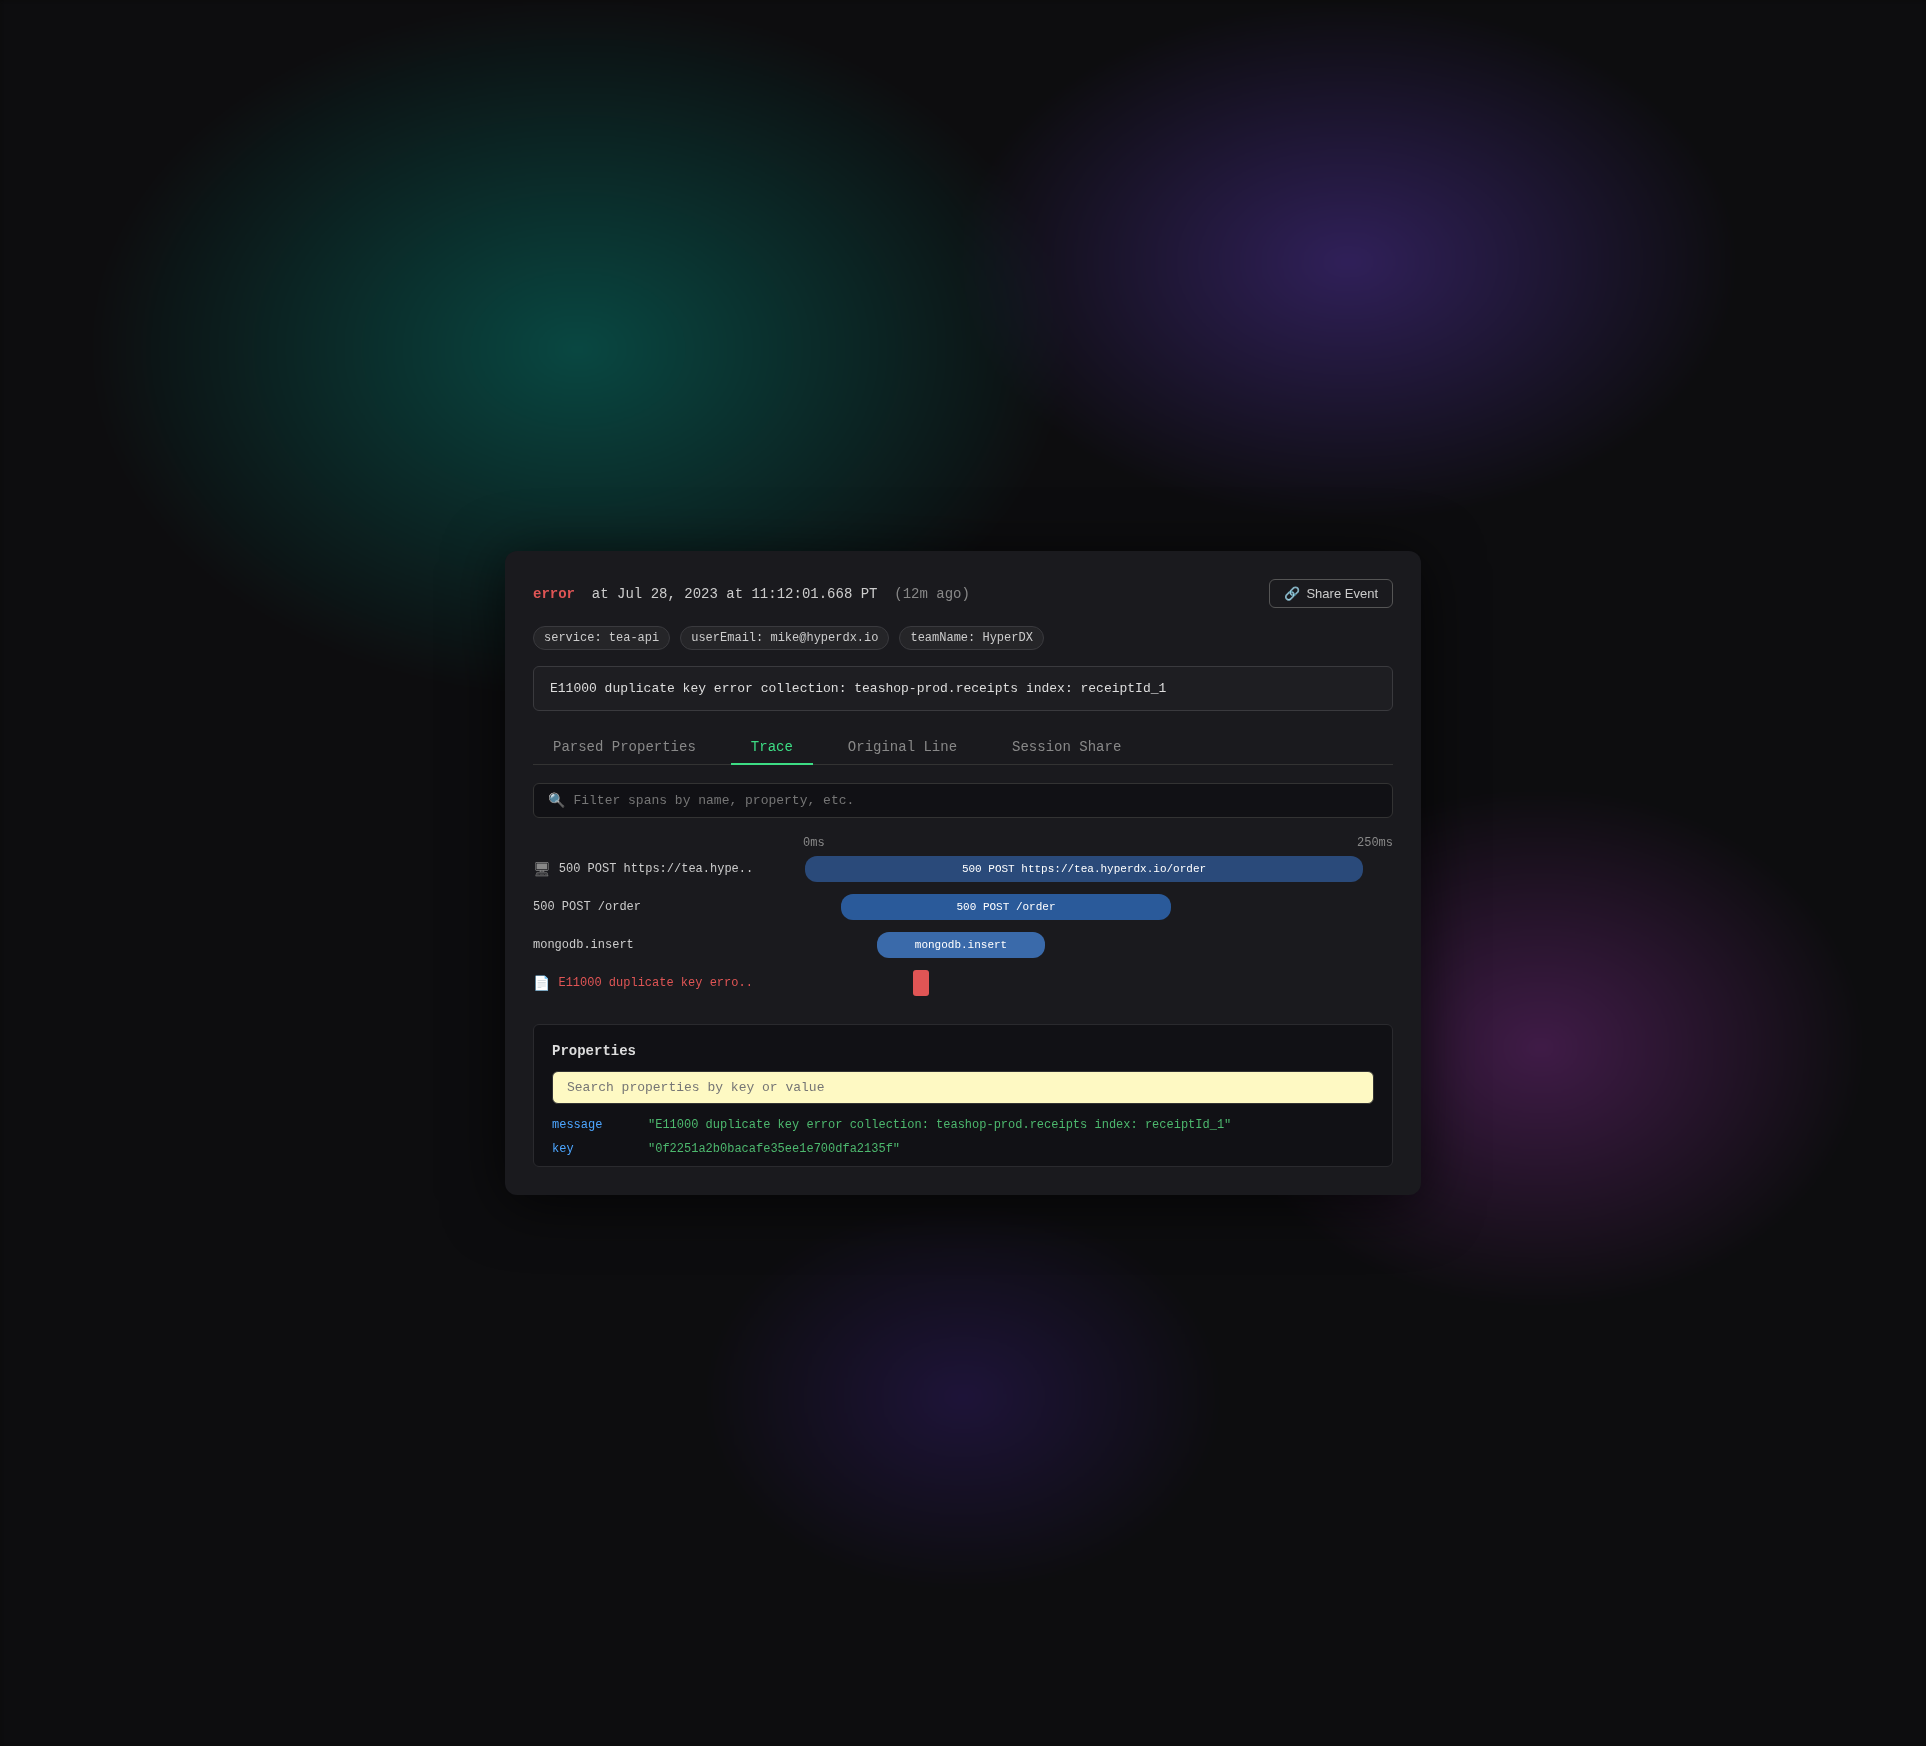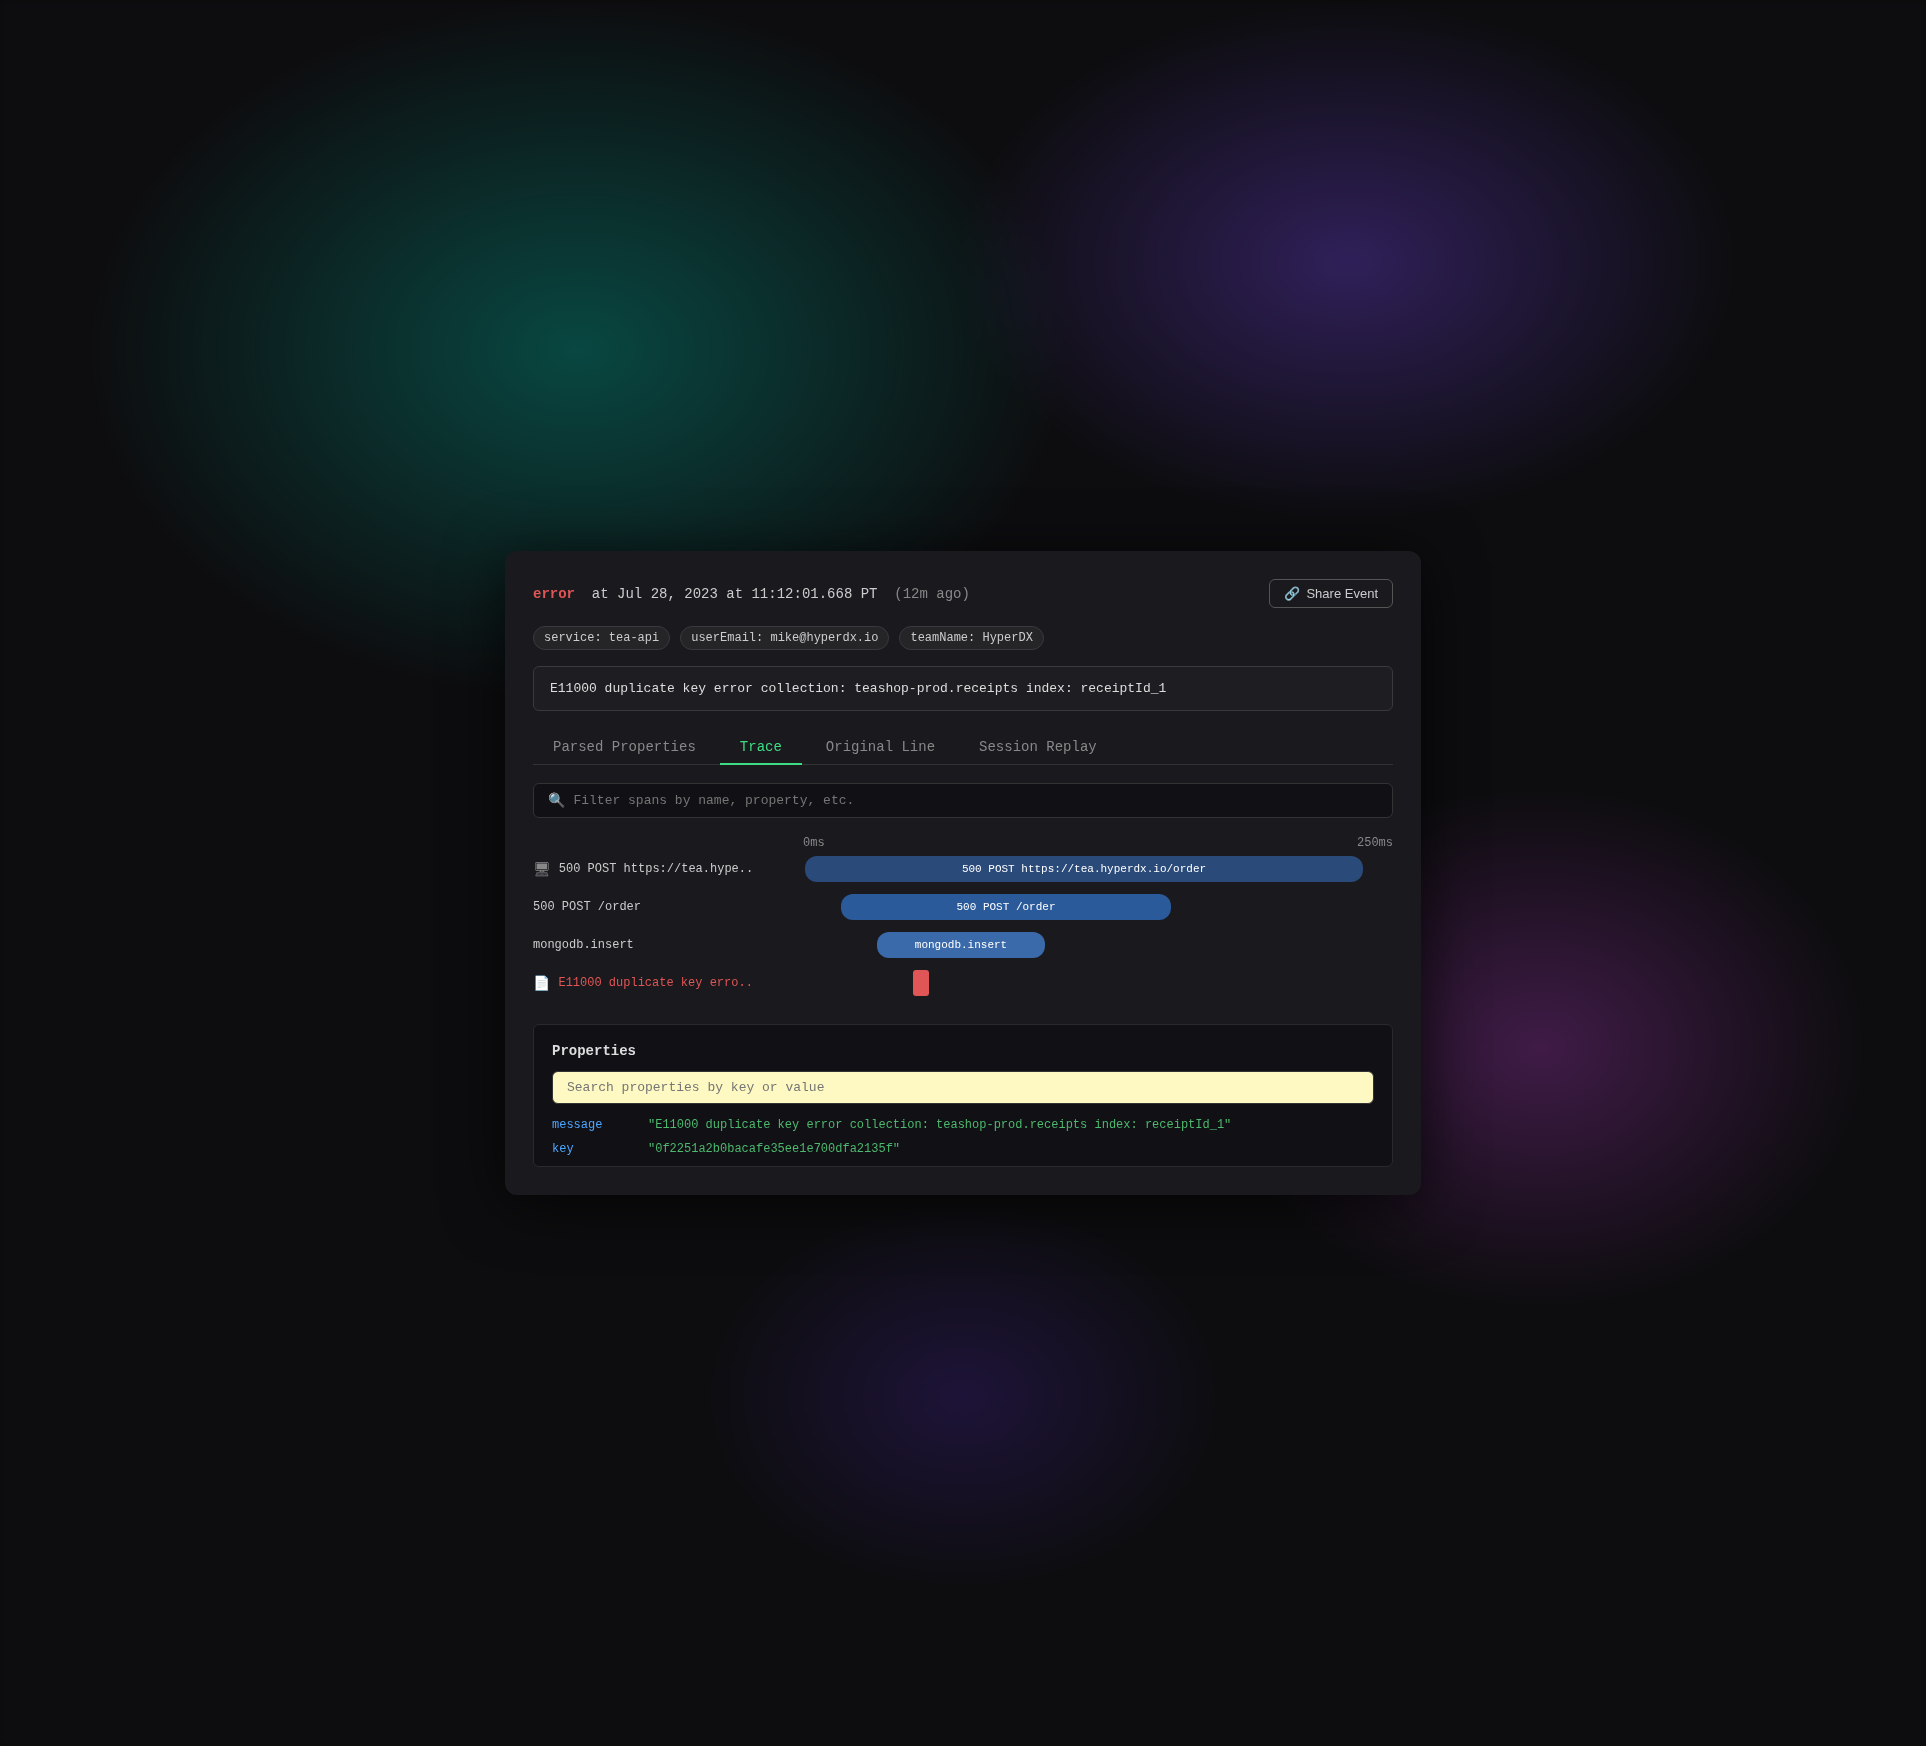--- a/index.html
+++ b/index.html
@@ -103,21 +103,21 @@
       padding: 14px 16px;
       font-size: 13px;
       color: #ddd;
       margin-bottom: 20px;
       font-family: 'Courier New', Courier, monospace;
     }
 
     
     .tabs-row {
       display: flex;
-      gap: 4px;
+      gap: 15px;
       border-bottom: 1px solid #333;
       margin-bottom: 18px;
       font-family: Liberation Mono, monospace;
     }
 
     .tab {
       padding: 8px 20px;
       font-size: 14px;
       color: #888;
       cursor: pointer;
@@ -350,21 +350,21 @@
     <span class="tag">userEmail: mike@hyperdx.io</span>
     <span class="tag">teamName: HyperDX</span>
   </div>
 
   <div class="error-message-box">E11000 duplicate key error collection: teashop-prod.receipts index: receiptId_1</div>
 
   <div class="tabs-row">
     <div class="tab">Parsed Properties</div>
     <div class="tab active">Trace</div>
     <div class="tab">Original Line</div>
-    <div class="tab">Session Replay</div>
+    <div class="tab">Session Share</div>
   </div>
 
   <div class="search-bar">
     <span class="search-icon-glyph">🔍</span>
     <input class="search-input" type="text" placeholder="Filter spans by name, property, etc." style="">
   </div>
 
   <div class="trace-area">
     <div class="trace-header">
       <div class="trace-left-col"></div>

